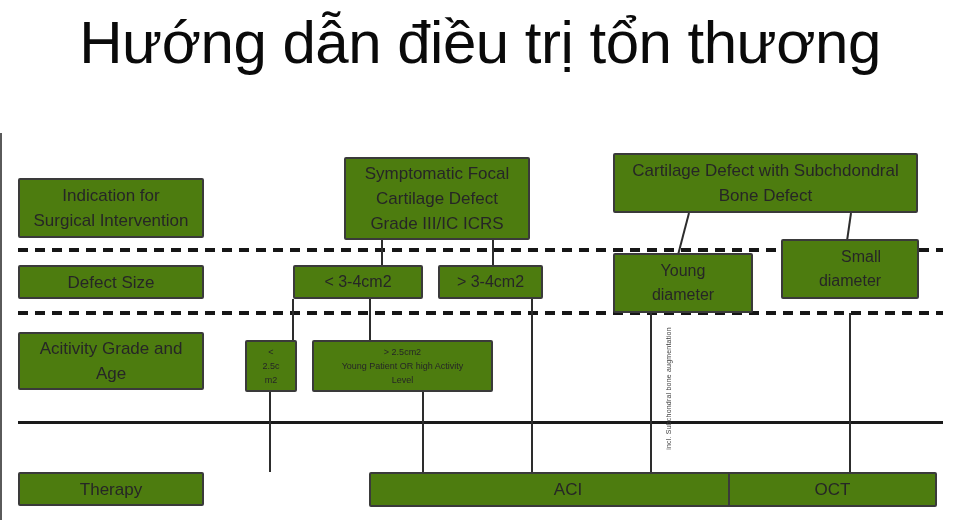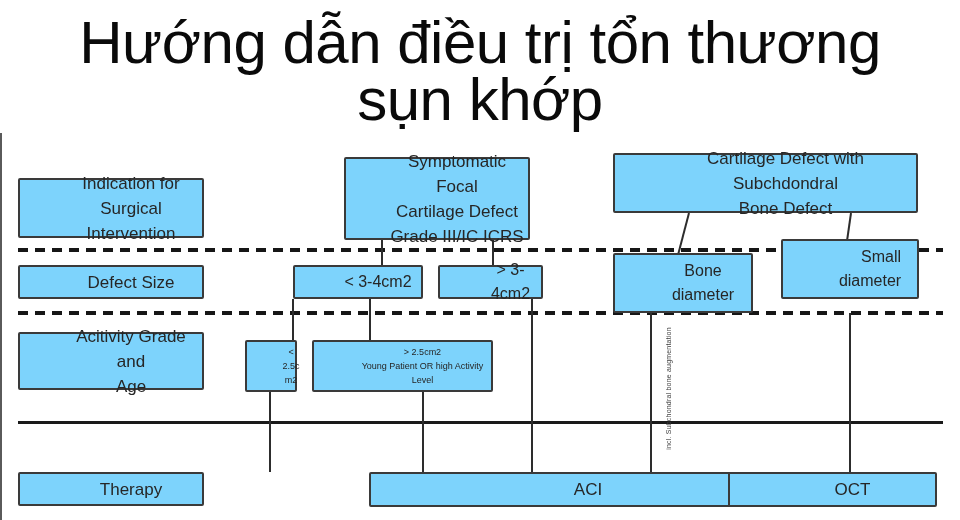--- a/index.html
+++ b/index.html
@@ -20,23 +20,23 @@
   .dash1{top:248px;}
   .dash2{top:311px;}
   .solid{
     position:absolute;left:18px;width:925px;height:3px;top:421px;background:#1a1a1a;z-index:1;
   }
   .edge{
     position:absolute;left:0;top:133px;width:2px;height:387px;background:#5a5a5a;z-index:0;
   }
   
   .node{
-    position:absolute;box-sizing:border-box;background:#7dd3fc;border:2px solid #3a3a3a;
+    position:absolute;box-sizing:border-box;background:#4d7c0f;border:2px solid #3a3a3a;
     display:flex;align-items:center;justify-content:center;text-align:center;
-    white-space:pre-line;z-index:3;color:#262626;border-radius:2px;padding-left:40px;
+    white-space:pre-line;z-index:3;color:#262626;border-radius:2px;
   }
   .f17{font-size:17px;line-height:25px;}
   .f16{font-size:16px;line-height:24px;}
   .tiny{font-size:9px;line-height:14px;}
   
   .b-indication{left:18px;top:178px;width:186px;height:60px;}
   .b-defectsize{left:18px;top:265px;width:186px;height:34px;}
   .b-activity{left:18px;top:332px;width:186px;height:58px;}
   .b-therapy{left:18px;top:472px;width:186px;height:34px;}
   .b-symptomatic{left:344px;top:157px;width:186px;height:83px;}
@@ -68,21 +68,20 @@
     text-align:center;white-space:nowrap;z-index:2;letter-spacing:0.2px;
   }
 </style>
 </head>
 <body>
 
 <div class="canvas">
 
   <h1 class="title" style="margin:0;font-weight:normal;">
     <span>Hướng dẫn điều trị tổn thương</span>
-    <span>sụn khớp</span>
   </h1>
 
   <div class="edge"></div>
 
   <div class="dashed dash1"></div>
   <div class="dashed dash2"></div>
   <div class="solid"></div>
 
   <div class="vline c1"></div>
   <div class="vline c2"></div>
@@ -109,21 +108,21 @@
   <div class="node f17 b-therapy">Therapy</div>
 
   <div class="node f17 b-symptomatic">Symptomatic Focal
 Cartilage Defect
 Grade III/IC ICRS</div>
   <div class="node f17 b-cartilage">Cartilage Defect with Subchdondral
 Bone Defect</div>
 
   <div class="node f16 b-lt34">&lt; 3-4cm2</div>
   <div class="node f16 b-gt34">&gt; 3-4cm2</div>
-  <div class="node f16 b-large">Bone
+  <div class="node f16 b-large">Young
 diameter</div>
   <div class="node f16 b-small">Small
 diameter</div>
 
   <div class="node tiny b-lt25">&lt;
 2.5c
 m2</div>
   <div class="node tiny b-gt25">&gt; 2.5cm2
 Young Patient OR high Activity
 Level</div>

